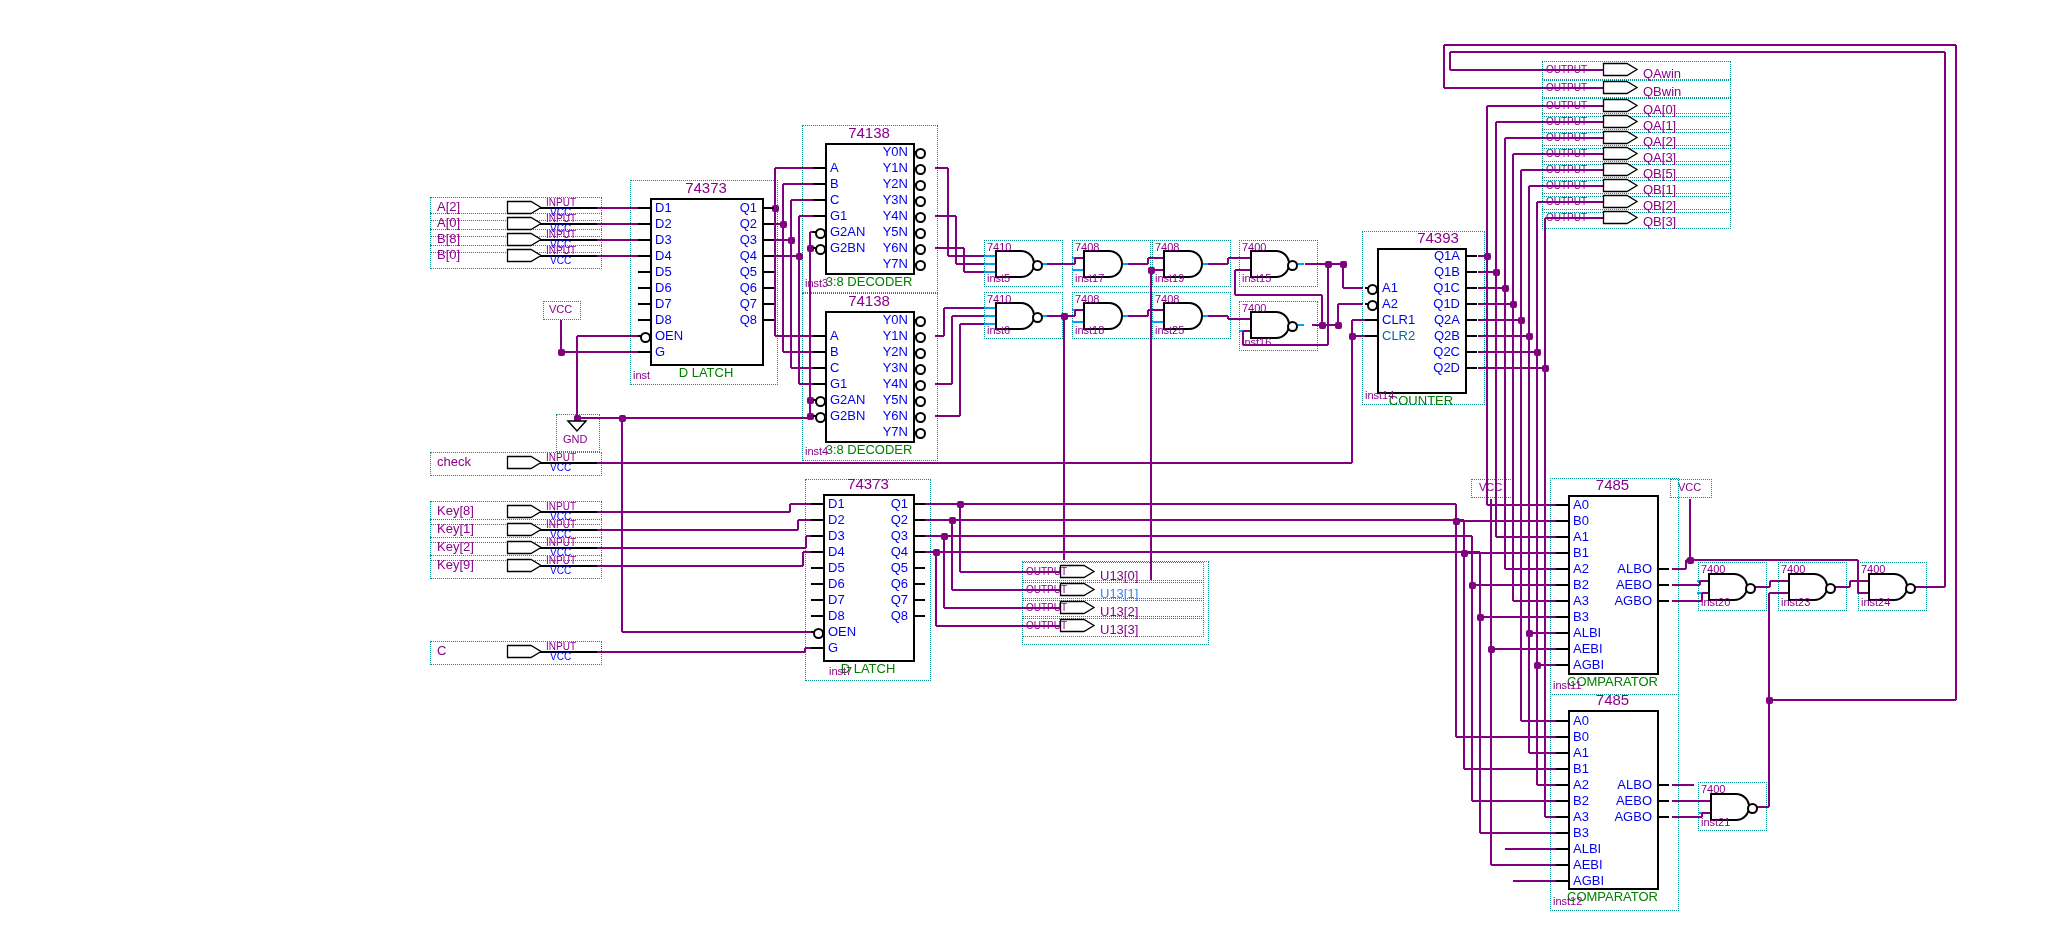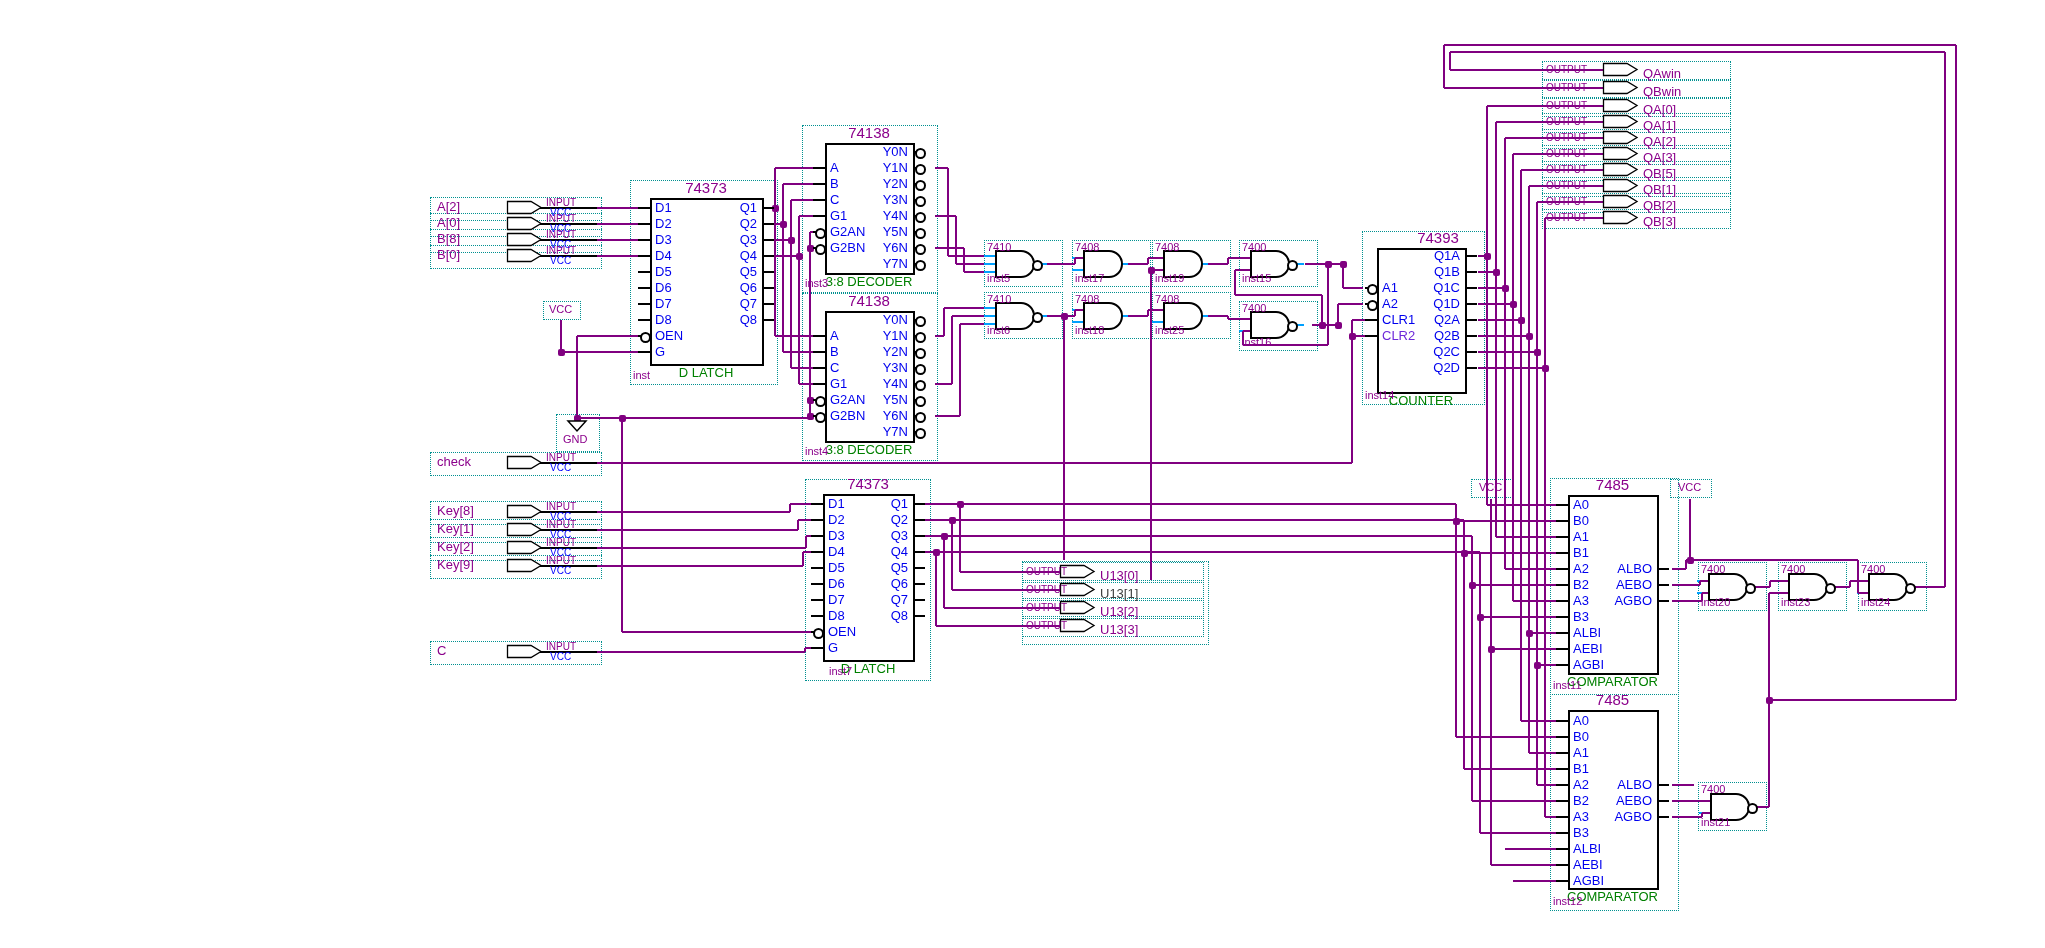--- a/index.html
+++ b/index.html
@@ -487,21 +487,21 @@
     <div class="txt " style="left: 1365px; top: 389px; font-size: 11px; color: rgb(139, 0, 139);">inst14</div>
     <div class="seg" style="background: rgb(0, 0, 0); left: 1365px; top: 287.2px; width: 12px; height: 1.6px;"></div>
     <div class="bubble" style="left: 1366.5px; top: 283.5px;"></div>
     <div class="txt pin-l" style="left: 1382px; top: 281px; font-size: 13px; color: rgb(0, 0, 238);">A1</div>
     <div class="seg" style="background: rgb(0, 0, 0); left: 1365px; top: 303.2px; width: 12px; height: 1.6px;"></div>
     <div class="bubble" style="left: 1366.5px; top: 299.5px;"></div>
     <div class="txt pin-l" style="left: 1382px; top: 297px; font-size: 13px; color: rgb(0, 0, 238);">A2</div>
     <div class="seg" style="background: rgb(0, 0, 0); left: 1365px; top: 319.2px; width: 12px; height: 1.6px;"></div>
     <div class="txt pin-l" style="left: 1382px; top: 313px; font-size: 13px; color: rgb(0, 0, 238);">CLR1</div>
     <div class="seg" style="background: rgb(0, 0, 0); left: 1365px; top: 335.2px; width: 12px; height: 1.6px;"></div>
-    <div class="txt pin-l" style="left: 1382px; top: 329px; font-size: 13px; color: #6d28d9;">CLR2</div>
+    <div class="txt pin-l" style="left: 1382px; top: 329px; font-size: 13px; color: #0369a1;">CLR2</div>
     <div class="seg" style="background: rgb(0, 0, 0); left: 1465px; top: 255.2px; width: 12px; height: 1.6px;"></div>
     <div class="txt pin-l" style="left: 1460px; top: 249px; font-size: 13px; color: rgb(0, 0, 238); transform: translateX(-100%);">Q1A</div>
     <div class="seg" style="background: rgb(0, 0, 0); left: 1465px; top: 271.2px; width: 12px; height: 1.6px;"></div>
     <div class="txt pin-l" style="left: 1460px; top: 265px; font-size: 13px; color: rgb(0, 0, 238); transform: translateX(-100%);">Q1B</div>
     <div class="seg" style="background: rgb(0, 0, 0); left: 1465px; top: 287.2px; width: 12px; height: 1.6px;"></div>
     <div class="txt pin-l" style="left: 1460px; top: 281px; font-size: 13px; color: rgb(0, 0, 238); transform: translateX(-100%);">Q1C</div>
     <div class="seg" style="background: rgb(0, 0, 0); left: 1465px; top: 303.2px; width: 12px; height: 1.6px;"></div>
     <div class="txt pin-l" style="left: 1460px; top: 297px; font-size: 13px; color: rgb(0, 0, 238); transform: translateX(-100%);">Q1D</div>
     <div class="seg" style="background: rgb(0, 0, 0); left: 1465px; top: 319.2px; width: 12px; height: 1.6px;"></div>
     <div class="txt pin-l" style="left: 1460px; top: 313px; font-size: 13px; color: rgb(0, 0, 238); transform: translateX(-100%);">Q2A</div>
@@ -772,21 +772,21 @@
     <div class="txt pin-l" style="left: 1643px; top: 215px; font-size: 13px; color: rgb(139, 0, 139);">QB[3]</div>
     <svg width="35" height="14" style="left: 1060px; top: 565px; position: absolute;">
       <polygon points="0.5,0.5 24,0.5 34,6.5 24,12.5 0.5,12.5" fill="#ffffff" stroke="#000000" stroke-width="1.3"></polygon>
     </svg>
     <div class="txt " style="left: 1026px; top: 566px; font-size: 10px; color: rgb(139, 0, 139);">OUTPUT</div>
     <div class="txt pin-l" style="left: 1100px; top: 569px; font-size: 13px; color: rgb(139, 0, 139);">U13[0]</div>
     <svg width="35" height="14" style="left: 1060px; top: 583px; position: absolute;">
       <polygon points="0.5,0.5 24,0.5 34,6.5 24,12.5 0.5,12.5" fill="#ffffff" stroke="#000000" stroke-width="1.3"></polygon>
     </svg>
     <div class="txt " style="left: 1026px; top: 584px; font-size: 10px; color: rgb(139, 0, 139);">OUTPUT</div>
-    <div class="txt pin-l" style="left: 1100px; top: 587px; font-size: 13px; color: #404040;">U13[1]</div>
+    <div class="txt pin-l" style="left: 1100px; top: 587px; font-size: 13px; color: #3b82f6;">U13[1]</div>
     <svg width="35" height="14" style="left: 1060px; top: 601px; position: absolute;">
       <polygon points="0.5,0.5 24,0.5 34,6.5 24,12.5 0.5,12.5" fill="#ffffff" stroke="#000000" stroke-width="1.3"></polygon>
     </svg>
     <div class="txt " style="left: 1026px; top: 602px; font-size: 10px; color: rgb(139, 0, 139);">OUTPUT</div>
     <div class="txt pin-l" style="left: 1100px; top: 605px; font-size: 13px; color: rgb(139, 0, 139);">U13[2]</div>
     <svg width="35" height="14" style="left: 1060px; top: 619px; position: absolute;">
       <polygon points="0.5,0.5 24,0.5 34,6.5 24,12.5 0.5,12.5" fill="#ffffff" stroke="#000000" stroke-width="1.3"></polygon>
     </svg>
     <div class="txt " style="left: 1026px; top: 620px; font-size: 10px; color: rgb(139, 0, 139);">OUTPUT</div>
     <div class="txt pin-l" style="left: 1100px; top: 623px; font-size: 13px; color: rgb(139, 0, 139);">U13[3]</div>

